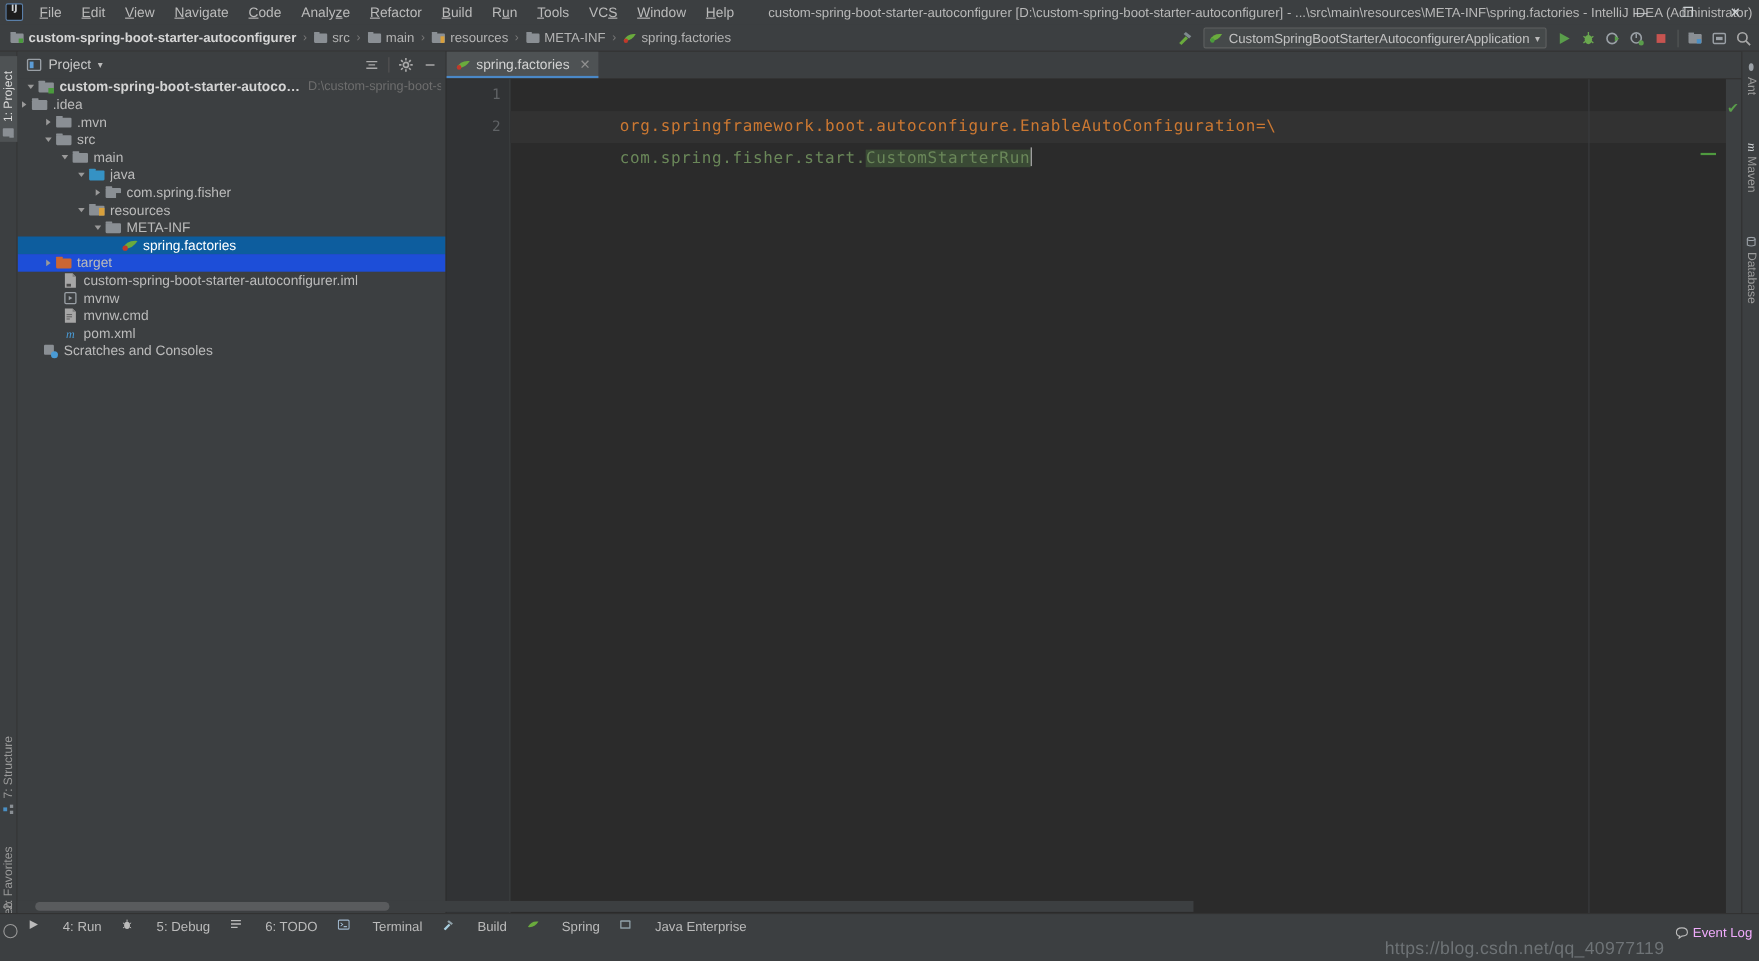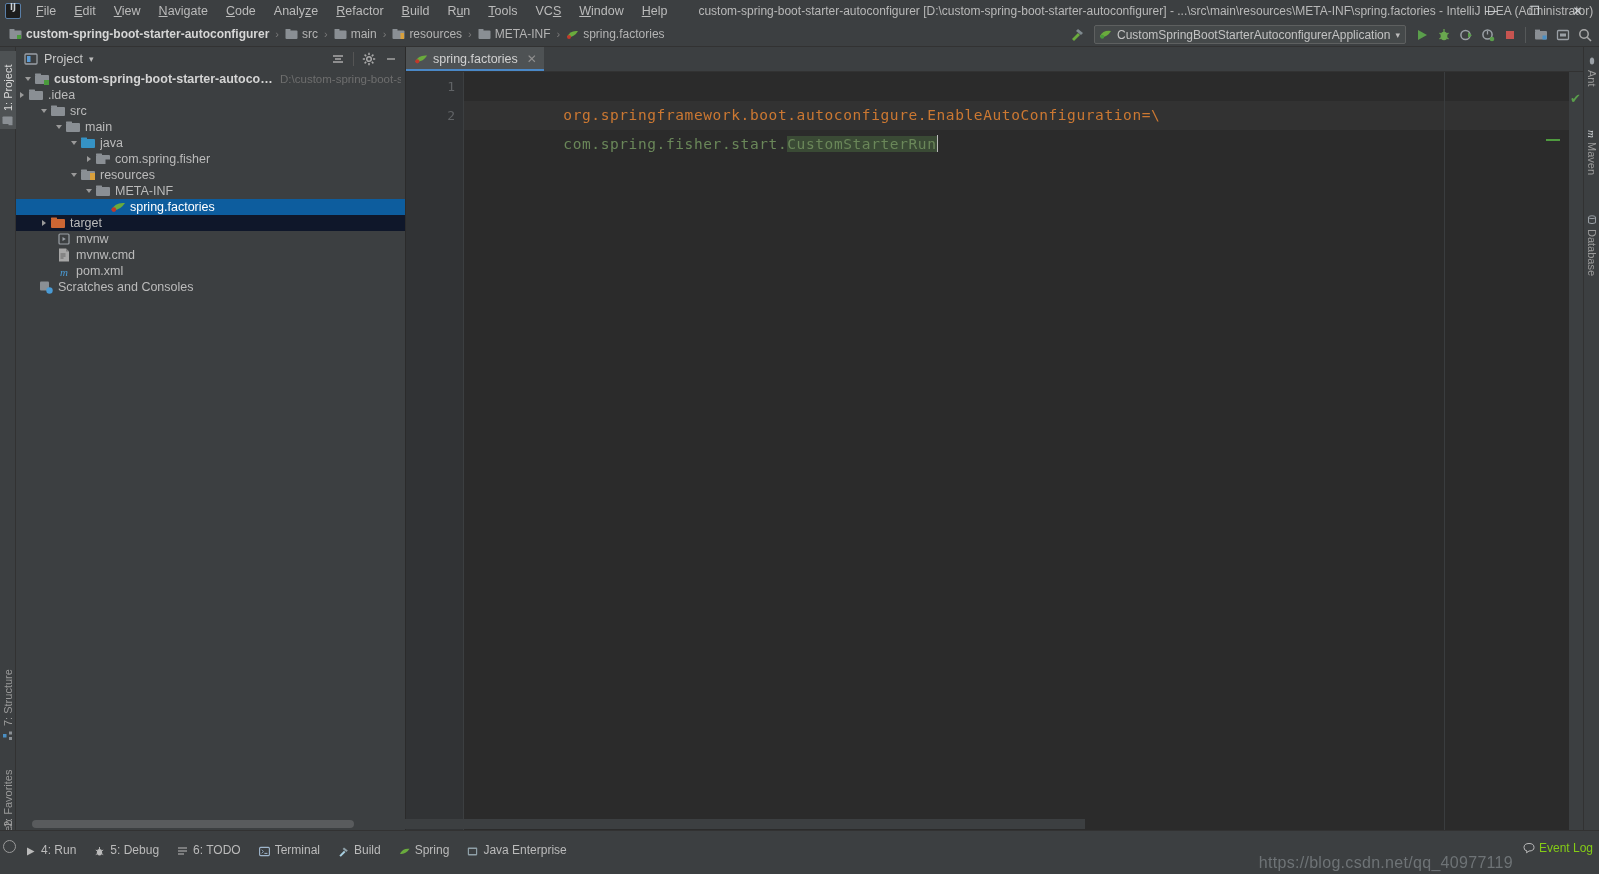--- a/index.html
+++ b/index.html
@@ -111,21 +111,21 @@
   .proj-header-icons { margin-left: auto; display: flex; align-items: center; gap: 2px; }
   .ph-ico { width: 20px; height: 20px; display: flex; align-items: center; justify-content: center; }
   .ph-divider { width: 1px; height: 14px; background: #555; margin: 0 3px; }
 
   .tree { position: absolute; left: 0; top: 24px; right: 0; bottom: 0; overflow: hidden; }
   .trow {
     display: flex; align-items: center; height: 16px; white-space: nowrap;
     font-size: 12.5px; color: #bbbbbb; padding-right: 4px; cursor: default;
   }
   .trow.selected { background: #0d5d9e; color: #ffffff; }
-  .trow.highlighted { background: #0f172a; align-items: center; }
+  .trow.highlighted { background: #1d4ed8; align-items: center; }
   .tw { width: 12px; height: 16px; flex: none; display: flex; align-items: center; justify-content: center; }
   .arrow { width: 0; height: 0; }
   .arrow.right { border-left: 4px solid #9a9a9a; border-top: 3.5px solid transparent; border-bottom: 3.5px solid transparent; }
   .arrow.down { border-top: 4px solid #9a9a9a; border-left: 3.5px solid transparent; border-right: 3.5px solid transparent; }
   .ticon { width: 16px; height: 16px; flex: none; margin-right: 4px; position: relative; }
   .tlabel { overflow: hidden; text-overflow: ellipsis; }
   .tlabel.bold { font-weight: bold; color: #d4d4d4; }
   .tpath { color: #6e6e6e; font-size: 11.5px; margin-left: 6px; overflow: hidden; }
 
   
@@ -184,26 +184,26 @@
     position: absolute; right: 23px; top: 67px; width: 14px; height: 2px; background: #4f9a3f;
   }
 
   
   .status-strip {
     position: absolute; left: 0; bottom: 14px; width: 1599px; height: 30px;
     background: #3c3f41; border-top: 1px solid #323232;
     display: flex; align-items: center;
   }
   .sbtn {
-    display: flex; align-items: flex-end; gap: 5px; height: 22px;
+    display: flex; align-items: flex-start; gap: 21px; height: 22px;
     padding: 0 9px; font-size: 12px; color: #bbbbbb; white-space: nowrap;
   }
   .eventlog {
     position: absolute; right: 6px; bottom: 19px; display: flex;
-    align-items: center; gap: 4px; font-size: 12px; color: #84cc16;
+    align-items: center; gap: 4px; font-size: 12px; color: #f0abfc;
   }
   .hscroll-track {
     position: absolute; left: 16px; bottom: 45px; width: 1069px; height: 10px;
     background: #3c3f41;
   }
   .hscroll-thumb {
     position: absolute; left: 32px; bottom: 46px; width: 322px; height: 8px;
     background: #595b5d; border-radius: 4px;
   }
   .bottombar {
@@ -504,20 +504,32 @@
           </span>
         <span class="ticon">
           <svg width="16" height="16" viewBox="0 0 16 16">
               <rect x="1" y="4" width="14" height="9" rx="1" fill="#8a8f94"></rect>
               <rect x="1" y="2.4" width="6" height="2" rx="0.5" fill="#8a8f94"></rect>
             </svg>
         </span>
         <span class="tlabel">.idea</span>
       </div>
 
+      <div class="trow" style="padding-left:22px;">
+        <span class="tw">
+            <i class="arrow right"></i>
+          </span>
+        <span class="ticon">
+          <svg width="16" height="16" viewBox="0 0 16 16">
+              <rect x="1" y="4" width="14" height="9" rx="1" fill="#8a8f94"></rect>
+              <rect x="1" y="2.4" width="6" height="2" rx="0.5" fill="#8a8f94"></rect>
+            </svg>
+        </span>
+        <span class="tlabel">.mvn</span>
+      </div>
 
       <div class="trow" style="padding-left:22px;">
         <span class="tw">
             <i class="arrow down"></i>
           </span>
         <span class="ticon">
           <svg width="16" height="16" viewBox="0 0 16 16">
               <rect x="1" y="4" width="14" height="9" rx="1" fill="#8a8f94"></rect>
               <rect x="1" y="2.4" width="6" height="2" rx="0.5" fill="#8a8f94"></rect>
             </svg>
@@ -610,20 +622,30 @@
         <span class="ticon">
           <svg width="16" height="16" viewBox="0 0 16 16">
               <rect x="1" y="4" width="14" height="9" rx="1" fill="#cc6633"></rect>
               <rect x="1" y="2.4" width="6" height="2" rx="0.5" fill="#cc6633"></rect>
             </svg>
         </span>
         <span class="tlabel">target</span>
       </div>
 
 
+      <div class="trow" style="padding-left:40px;">
+        <span class="ticon">
+          <svg width="16" height="16" viewBox="0 0 16 16">
+              <path d="M3 1.5 h7 l3 3 v10 h-10 z" fill="#a6a6a6"></path>
+              <path d="M10 1.5 v3 h3" fill="#7d7d7d"></path>
+              <rect x="4.5" y="11" width="4" height="2.5" fill="#4a4a4a"></rect>
+            </svg>
+        </span>
+        <span class="tlabel">custom-spring-boot-starter-autoconfigurer.iml</span>
+      </div>
 
 
       <div class="trow" style="padding-left:40px;">
         <span class="ticon">
           <svg width="16" height="16" viewBox="0 0 16 16">
               <rect x="3" y="3" width="10" height="10" rx="1" fill="none" stroke="#9aa0a6" stroke-width="1.2"></rect>
               <path d="M6.5 6 L9.8 8 L6.5 10 Z" fill="#9aa0a6"></path>
             </svg>
         </span>
         <span class="tlabel">mvnw</span>

